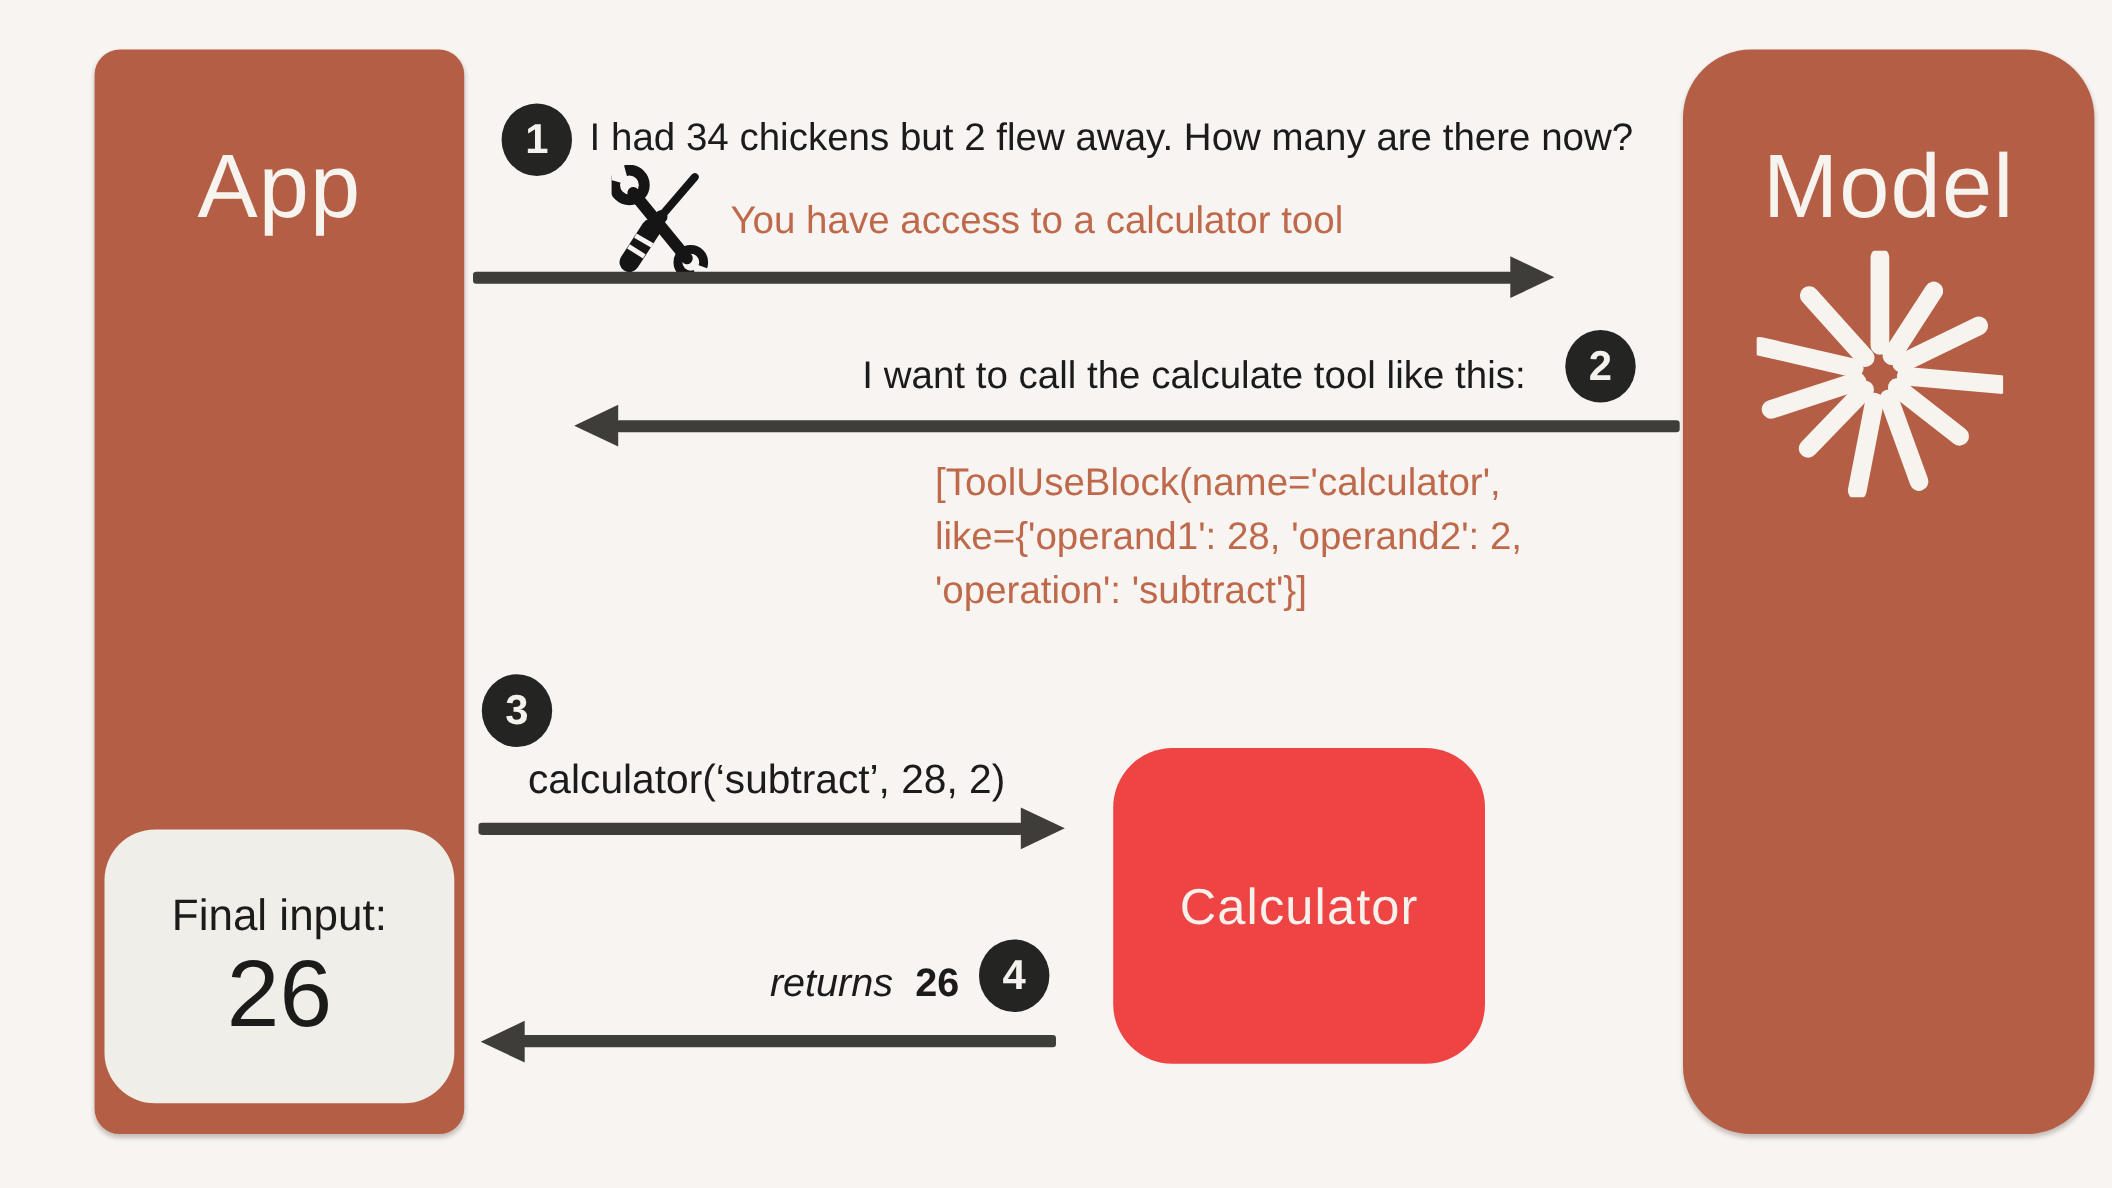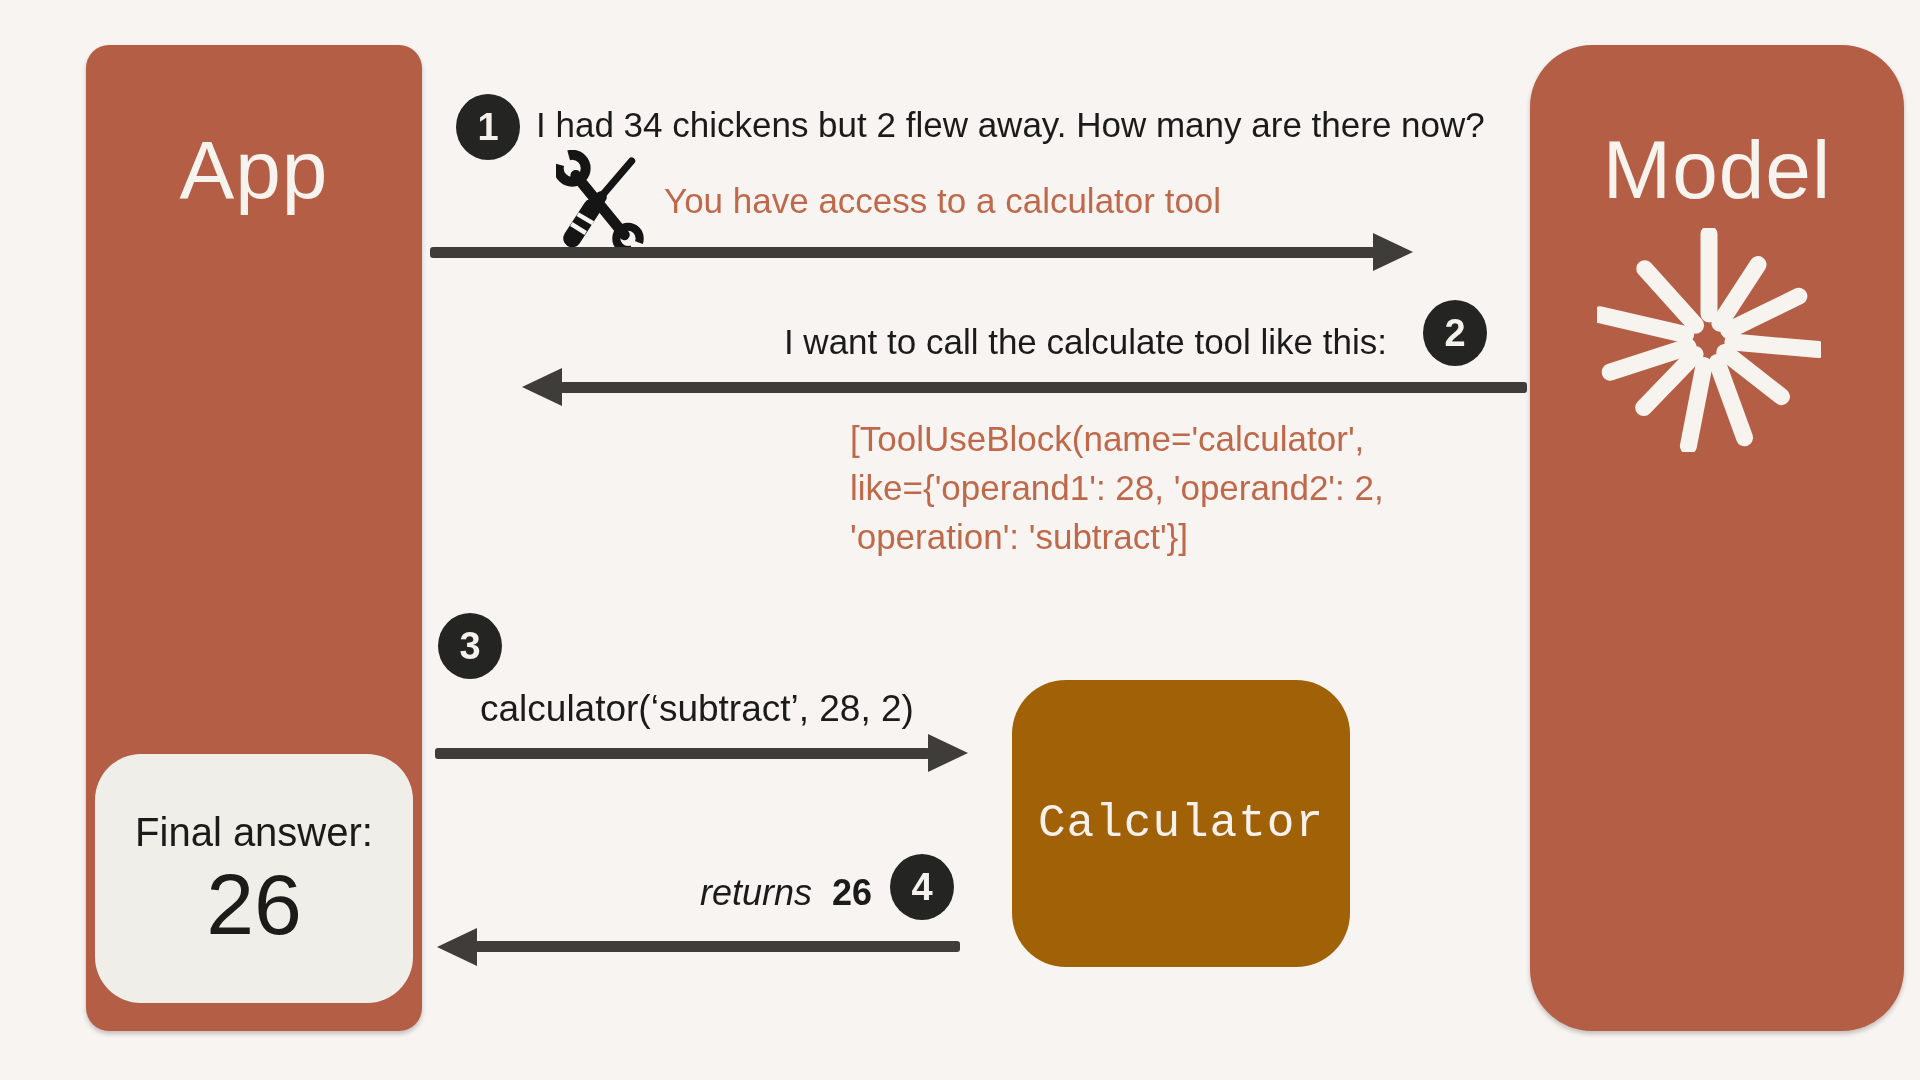--- a/index.html
+++ b/index.html
@@ -9,22 +9,22 @@
   .pillar{position:absolute;top:45px;height:986px;border-radius:62px;
           background:#b45f45;box-shadow:0 3px 4px rgba(60,30,20,.25);}
   #app-box{left:86px;width:336px;border-radius:23px;}
   #model-box{left:1530px;width:358px;padding-left:16px;}
   .pillar-label{position:absolute;top:78px;left:0;width:100%;text-align:center;
                 color:#f7f3ee;font-size:82px;letter-spacing:1px;}
 
   #starburst{position:absolute;left:1597px;top:228px;}
 
   #calc-box{position:absolute;left:1012px;top:680px;width:338px;height:287px;
-            border-radius:54px;background:#a16207;display:flex;flex-direction:column;
-            align-items:center;justify-content:center;gap:14px;font-family:Liberation Mono, monospace;}
+            border-radius:54px;background:#ef4444;display:flex;flex-direction:column;
+            align-items:center;justify-content:center;gap:14px;}
   .calc-line{color:#f6f1ec;font-size:46px;letter-spacing:1px;}
 
   #final-box{position:absolute;left:95px;top:754px;width:318px;height:249px;
              border-radius:46px;background:#f0eee8;display:flex;flex-direction:column;
              align-items:center;justify-content:center;gap:6px;}
   #final-label{font-size:40px;color:#1b1b1a;}
   #final-value{font-size:86px;color:#1b1b1a;line-height:1;}
 
   .num-circle{position:absolute;width:64px;height:66px;border-radius:50%;
               background:#242422;color:#f5f2ee;display:flex;align-items:center;
@@ -78,21 +78,21 @@
       <line x1="0" y1="-24" x2="0" y2="-112" transform="rotate(283)"></line>
       <line x1="0" y1="-20" x2="0" y2="-96" transform="rotate(318)"></line>
     </g>
   </svg>
 
   <div id="calc-box">
     <div class="calc-line">Calculator</div>
   </div>
 
   <div id="final-box">
-    <div id="final-label">Final answer:</div>
+    <div id="final-label">Final input:</div>
     <div id="final-value">26</div>
   </div>
 
   <div class="num-circle" style="left:456px;top:94px;">
     <span>1</span>
   </div>
   <div class="msg" style="left:536px;top:105px;">I had 34 chickens but 2 flew away. How many are there now?</div>
 
   <svg id="tools-icon" width="90" height="112" viewBox="0 0 100 120">
 

